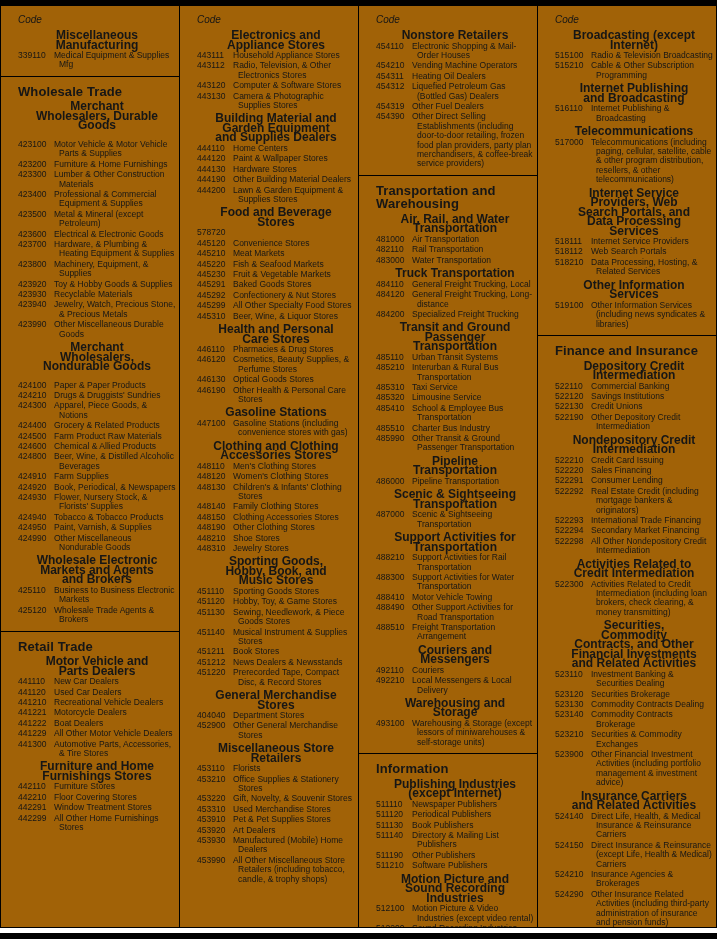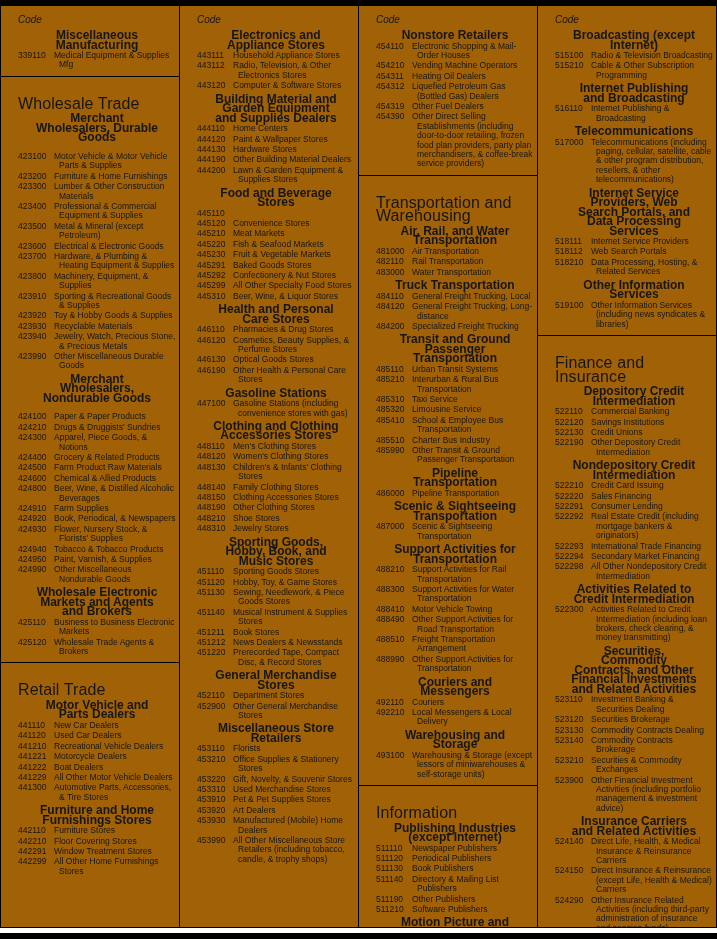--- a/index.html
+++ b/index.html
@@ -17,21 +17,21 @@
     display:flex;background:#a16207;box-sizing:border-box;
   }
   .col{
     flex:1 1 0;border-right:1px solid #000;box-sizing:border-box;
     padding:7px 3px 0 17px;overflow:hidden;
     font-size:8.5px;line-height:9.4px;
   }
   .col:last-child{border-right:none;}
   .code-label{font-style:italic;font-size:10px;line-height:11px;margin:1px 0 6px;}
   .subheading{font-weight:700;font-size:12px;line-height:9.5px;margin:4px 16px 1px;letter-spacing:0;text-align:center;}
-  .major{font-weight:400;font-size:16px;line-height:13.6px;margin:20px 0 3px;letter-spacing:.1px;}
+  .major{font-weight:700;font-size:13px;line-height:13.6px;margin:8px 0 3px;letter-spacing:.1px;}
   .divider{height:0;border-top:1px solid #000;margin:6px -3px 3px -17px;}
   .gap{height:8px;}
   .entry{display:flex;margin-bottom:1px;}
   .entry .code{flex:0 0 31px;margin-right:5px;white-space:nowrap;}
   .entry .desc{flex:1;padding-left:5px;text-indent:-5px;}
 </style>
 </head>
 <body>
 
 <div class="page">
@@ -74,24 +74,20 @@
         </div>
         <div class="entry">
           <span class="code">423700</span>
           <span class="desc">Hardware, &amp; Plumbing &amp; Heating Equipment &amp; Supplies</span>
         </div>
         <div class="entry">
           <span class="code">423800</span>
           <span class="desc">Machinery, Equipment, &amp; Supplies</span>
         </div>
         <div class="entry">
-          <span class="code">423910</span>
-          <span class="desc">Sporting &amp; Recreational Goods &amp; Supplies</span>
-        </div>
-        <div class="entry">
           <span class="code">423920</span>
           <span class="desc">Toy &amp; Hobby Goods &amp; Supplies</span>
         </div>
         <div class="entry">
           <span class="code">423930</span>
           <span class="desc">Recyclable Materials</span>
         </div>
         <div class="entry">
           <span class="code">423940</span>
           <span class="desc">Jewelry, Watch, Precious Stone, &amp; Precious Metals</span>
@@ -220,20 +216,24 @@
           <span class="desc">Household Appliance Stores</span>
         </div>
         <div class="entry">
           <span class="code">443112</span>
           <span class="desc">Radio, Television, &amp; Other Electronics Stores</span>
         </div>
         <div class="entry">
           <span class="code">443120</span>
           <span class="desc">Computer &amp; Software Stores</span>
         </div>
+        <div class="entry">
+          <span class="code">443130</span>
+          <span class="desc">Camera &amp; Photographic Supplies Stores</span>
+        </div>
         <div class="subheading">Building Material and Garden Equipment and Supplies Dealers</div>
         <div class="entry">
           <span class="code">444110</span>
           <span class="desc">Home Centers</span>
         </div>
         <div class="entry">
           <span class="code">444120</span>
           <span class="desc">Paint &amp; Wallpaper Stores</span>
         </div>
         <div class="entry">
@@ -243,21 +243,21 @@
         <div class="entry">
           <span class="code">444190</span>
           <span class="desc">Other Building Material Dealers</span>
         </div>
         <div class="entry">
           <span class="code">444200</span>
           <span class="desc">Lawn &amp; Garden Equipment &amp; Supplies Stores</span>
         </div>
         <div class="subheading">Food and Beverage Stores</div>
         <div class="entry">
-          <span class="code">445110</span>
+          <span class="code">578720</span>
         </div>
         <div class="entry">
           <span class="code">445120</span>
           <span class="desc">Convenience Stores</span>
         </div>
         <div class="entry">
           <span class="code">445210</span>
           <span class="desc">Meat Markets</span>
         </div>
         <div class="entry">
@@ -363,21 +363,21 @@
         <div class="entry">
           <span class="code">451212</span>
           <span class="desc">News Dealers &amp; Newsstands</span>
         </div>
         <div class="entry">
           <span class="code">451220</span>
           <span class="desc">Prerecorded Tape, Compact Disc, &amp; Record Stores</span>
         </div>
         <div class="subheading">General Merchandise Stores</div>
         <div class="entry">
-          <span class="code">452110</span>
+          <span class="code">404040</span>
           <span class="desc">Department Stores</span>
         </div>
         <div class="entry">
           <span class="code">452900</span>
           <span class="desc">Other General Merchandise Stores</span>
         </div>
         <div class="subheading">Miscellaneous Store Retailers</div>
         <div class="entry">
           <span class="code">453110</span>
           <span class="desc">Florists</span>
@@ -519,24 +519,20 @@
           <span class="desc">Motor Vehicle Towing</span>
         </div>
         <div class="entry">
           <span class="code">488490</span>
           <span class="desc">Other Support Activities for Road Transportation</span>
         </div>
         <div class="entry">
           <span class="code">488510</span>
           <span class="desc">Freight Transportation Arrangement</span>
         </div>
-        <div class="entry">
-          <span class="code">488990</span>
-          <span class="desc">Other Support Activities for Transportation</span>
-        </div>
         <div class="subheading">Couriers and Messengers</div>
         <div class="entry">
           <span class="code">492110</span>
           <span class="desc">Couriers</span>
         </div>
         <div class="entry">
           <span class="code">492210</span>
           <span class="desc">Local Messengers &amp; Local Delivery</span>
         </div>
         <div class="subheading">Warehousing and Storage</div>
@@ -565,20 +561,24 @@
         </div>
         <div class="entry">
           <span class="code">511190</span>
           <span class="desc">Other Publishers</span>
         </div>
         <div class="entry">
           <span class="code">511210</span>
           <span class="desc">Software Publishers</span>
         </div>
         <div class="subheading">Motion Picture and Sound Recording Industries</div>
+        <div class="entry">
+          <span class="code">512100</span>
+          <span class="desc">Motion Picture &amp; Video Industries (except video rental)</span>
+        </div>
         <div class="entry">
           <span class="code">512200</span>
           <span class="desc">Sound Recording Industries</span>
         </div>
       </div>
       <div class="col">
         <div class="code-label">Code</div>
         <div class="subheading">Broadcasting (except Internet)</div>
         <div class="entry">
           <span class="code">515100</span>
@@ -695,20 +695,24 @@
           <span class="desc">Other Financial Investment Activities (including portfolio management &amp; investment advice)</span>
         </div>
         <div class="subheading">Insurance Carriers and Related Activities</div>
         <div class="entry">
           <span class="code">524140</span>
           <span class="desc">Direct Life, Health, &amp; Medical Insurance &amp; Reinsurance Carriers</span>
         </div>
         <div class="entry">
           <span class="code">524150</span>
           <span class="desc">Direct Insurance &amp; Reinsurance (except Life, Health &amp; Medical) Carriers</span>
+        </div>
+        <div class="entry">
+          <span class="code">524210</span>
+          <span class="desc">Insurance Agencies &amp; Brokerages</span>
         </div>
         <div class="entry">
           <span class="code">524290</span>
           <span class="desc">Other Insurance Related Activities (including third-party administration of insurance and pension funds)</span>
         </div>
       </div>
     </div>
   <div class="bottom-bar"></div>
 </div>
 

